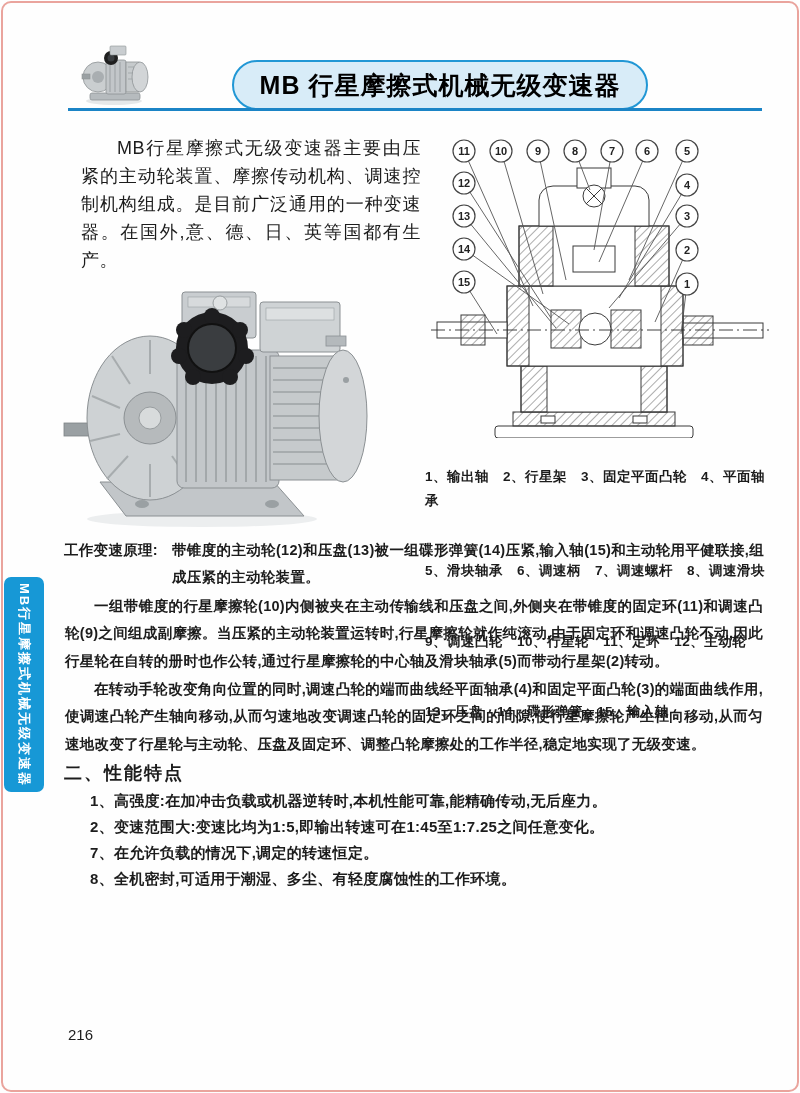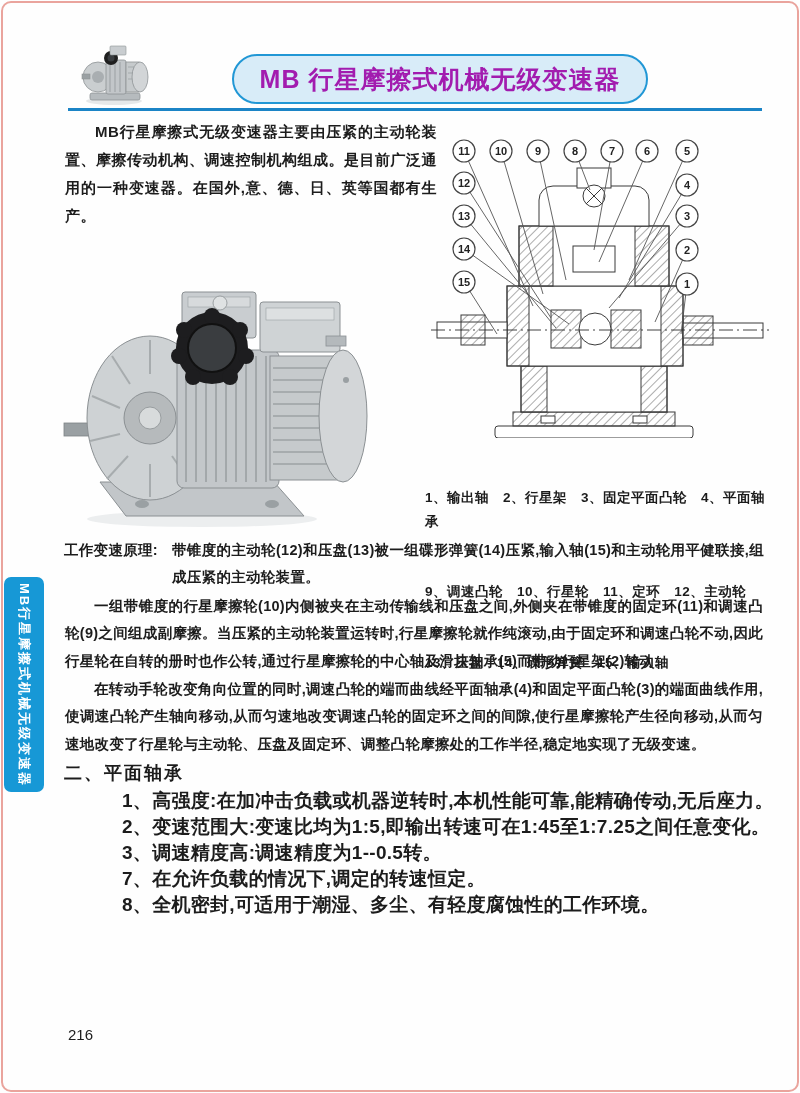--- a/index.html
+++ b/index.html
@@ -4,52 +4,52 @@
 <style>
   html,body{margin:0;padding:0;background:#ffffff;}
   .page{
     position:relative;width:800px;height:1093px;background:#fefefe;overflow:hidden;
     font-family:"Liberation Sans","DejaVu Sans",sans-serif;color:#1c1c1c;
   }
   .frame{position:absolute;left:1px;top:1px;right:1px;bottom:1px;border:2px solid #eaa49d;border-radius:10px;pointer-events:none;}
   
   .thumb-svg{position:absolute;left:80px;top:44px;width:72px;height:64px;}
   .title-pill{
-    position:absolute;left:232px;top:54px;width:412px;height:46px;
+    position:absolute;left:232px;top:60px;width:412px;height:46px;
     background:#d8ecf8;border:2.5px solid #2197d5;border-radius:25px;
     display:flex;align-items:center;justify-content:center;
-    font-size:25px;font-weight:700;letter-spacing:1px;color:#a21caf;
+    font-size:25px;font-weight:700;letter-spacing:1px;color:#000000;
   }
   .blue-rule{position:absolute;left:68px;top:108px;width:694px;height:3px;background:#1b84c6;}
   
   .side-tab{position:absolute;left:4px;top:577px;width:40px;height:215px;background:#1798d6;border-radius:7px;}
   .side-tab span{
     position:absolute;left:50%;top:50%;transform:translate(-50%,-50%) rotate(90deg);
     white-space:nowrap;color:#ffffff;font-weight:700;font-size:13px;letter-spacing:2px;
   }
   
   .overview{position:absolute;left:65px;top:118px;width:372px;}
   .ov-head{font-size:15px;font-weight:700;line-height:26px;letter-spacing:1px;}
-  .overview p{margin:0;font-size:15px;font-weight:700;line-height:28px;text-indent:2em;text-align:justify;letter-spacing:0.5px;}
+  .overview p{margin:16px;font-size:18px;font-weight:400;line-height:28px;text-indent:2em;text-align:justify;letter-spacing:0.5px;}
   .s1-head{position:absolute;left:66px;top:240px;font-size:18px;font-weight:700;letter-spacing:2px;}
   .s2-head{position:absolute;left:64px;top:761px;font-size:18px;font-weight:700;letter-spacing:2px;}
   
   .photo-svg{position:absolute;left:62px;top:276px;width:306px;height:254px;}
   .diagram-svg{position:absolute;left:423px;top:130px;width:354px;height:308px;}
   .callout-num{font-size:11px;font-weight:600;fill:#222;}
   
-  .parts{position:absolute;left:425px;top:439px;width:350px;font-size:13.5px;font-weight:700;line-height:23.5px;letter-spacing:0.5px;white-space:pre-wrap;}
+  .parts{position:absolute;left:425px;top:418px;width:350px;font-size:13.5px;font-weight:700;line-height:23.5px;letter-spacing:0.5px;white-space:pre-wrap;}
   
   .prose{position:absolute;left:64px;top:537px;width:700px;font-size:14.5px;font-weight:600;line-height:27.4px;letter-spacing:0.3px;}
   .principle{display:flex;justify-content:flex-end;}
   .principle .lbl{flex:0 0 108px;}
   .principle .txt{flex:1;text-align:justify;}
   .prose p{margin:1px;text-indent:2em;text-align:justify;}
   
-  .features{position:absolute;left:90px;top:789px;width:672px;font-size:19px;font-weight:600;margin-left:32px;}
+  .features{position:absolute;left:90px;top:789px;width:672px;font-size:15px;font-weight:600;}
   .features .item{line-height:23px;margin-bottom:3px;padding-left:30px;text-indent:-30px;letter-spacing:0.3px;}
   
   .pagenum{position:absolute;left:68px;top:1026px;font-size:15px;font-weight:400;}
 </style>
 </head>
 <body>
 
 <div class="page">
   <div class="frame"></div>
 
@@ -247,37 +247,37 @@
         <text class="callout-num" x="41" y="90" text-anchor="middle">13</text>
       <circle cx="41" cy="119" r="11" fill="#fff" stroke="#444" stroke-width="1.2"></circle>
         <text class="callout-num" x="41" y="123" text-anchor="middle">14</text>
       <circle cx="41" cy="152" r="11" fill="#fff" stroke="#444" stroke-width="1.2"></circle>
         <text class="callout-num" x="41" y="156" text-anchor="middle">15</text>
     </g>
   </svg>
 
   <div class="parts">
     <div>1、输出轴　2、行星架　3、固定平面凸轮　4、平面轴承</div>
+    <div>5、滑块轴承　6、调速柄　7、调速螺杆　8、调速滑块</div>
     <div>9、调速凸轮　10、行星轮　11、定环　12、主动轮</div>
     <div>13、压盘　14、碟形弹簧　15、输入轴</div>
   </div>
 
   <div class="prose">
     <div class="principle">
       <span class="lbl">工作变速原理:</span>
       <span class="txt">带锥度的主动轮(12)和压盘(13)被一组碟形弹簧(14)压紧,输入轴(15)和主动轮用平健联接,组成压紧的主动轮装置。</span>
     </div>
     <p>一组带锥度的行星摩擦轮(10)内侧被夹在主动传输线和压盘之间,外侧夹在带锥度的固定环(11)和调速凸轮(9)之间组成副摩擦。当压紧的主动轮装置运转时,行星摩擦轮就作纯滚动,由于固定环和调速凸轮不动,因此行星轮在自转的册时也作公转,通过行星摩擦轮的中心轴及滑块轴承(5)而带动行星架(2)转动。</p>
     <p>在转动手轮改变角向位置的同时,调速凸轮的端而曲线经平面轴承(4)和固定平面凸轮(3)的端面曲线作用,使调速凸轮产生轴向移动,从而匀速地改变调速凸轮的固定环之间的间隙,使行星摩擦轮产生径向移动,从而匀速地改变了行星轮与主动轮、压盘及固定环、调整凸轮摩擦处的工作半径,稳定地实现了无级变速。</p>
   </div>
 
-  <div class="s2-head">二、平面轴承</div>
+  <div class="s2-head">二、性能特点</div>
 
   <div class="features">
     <div class="item">1、高强度:在加冲击负载或机器逆转时,本机性能可靠,能精确传动,无后座力。</div>
     <div class="item">2、变速范围大:变速比均为1:5,即输出转速可在1:45至1:7.25之间任意变化。</div>
-    <div class="item">3、调速精度高:调速精度为1--0.5转。</div>
     <div class="item">7、在允许负载的情况下,调定的转速恒定。</div>
     <div class="item">8、全机密封,可适用于潮湿、多尘、有轻度腐蚀性的工作环境。</div>
   </div>
 
   <div class="pagenum">216</div>
 </div>
 
 </body></html>

